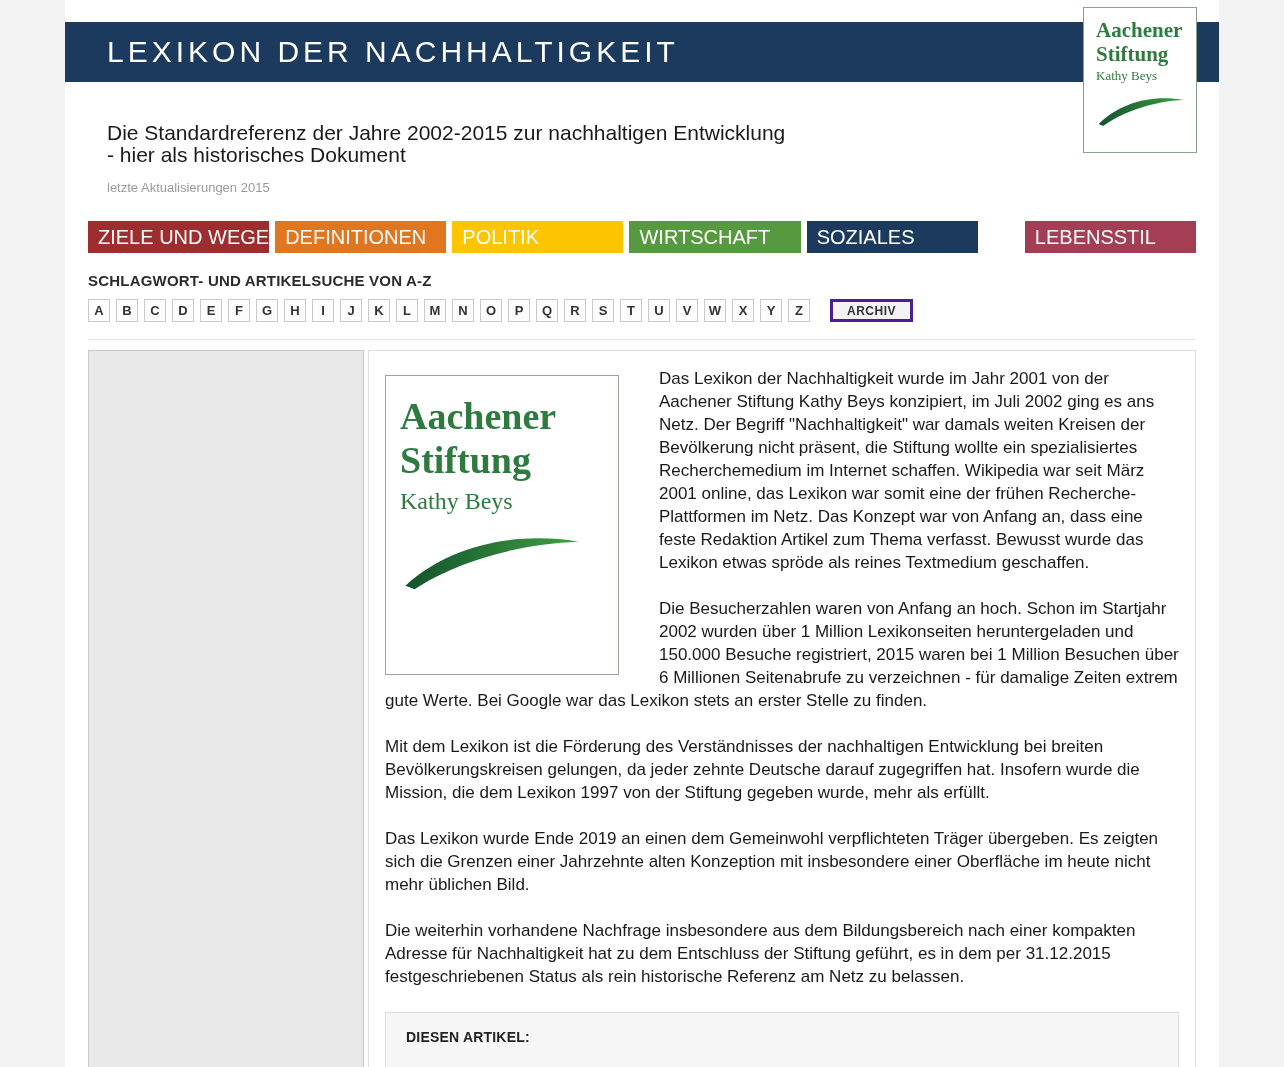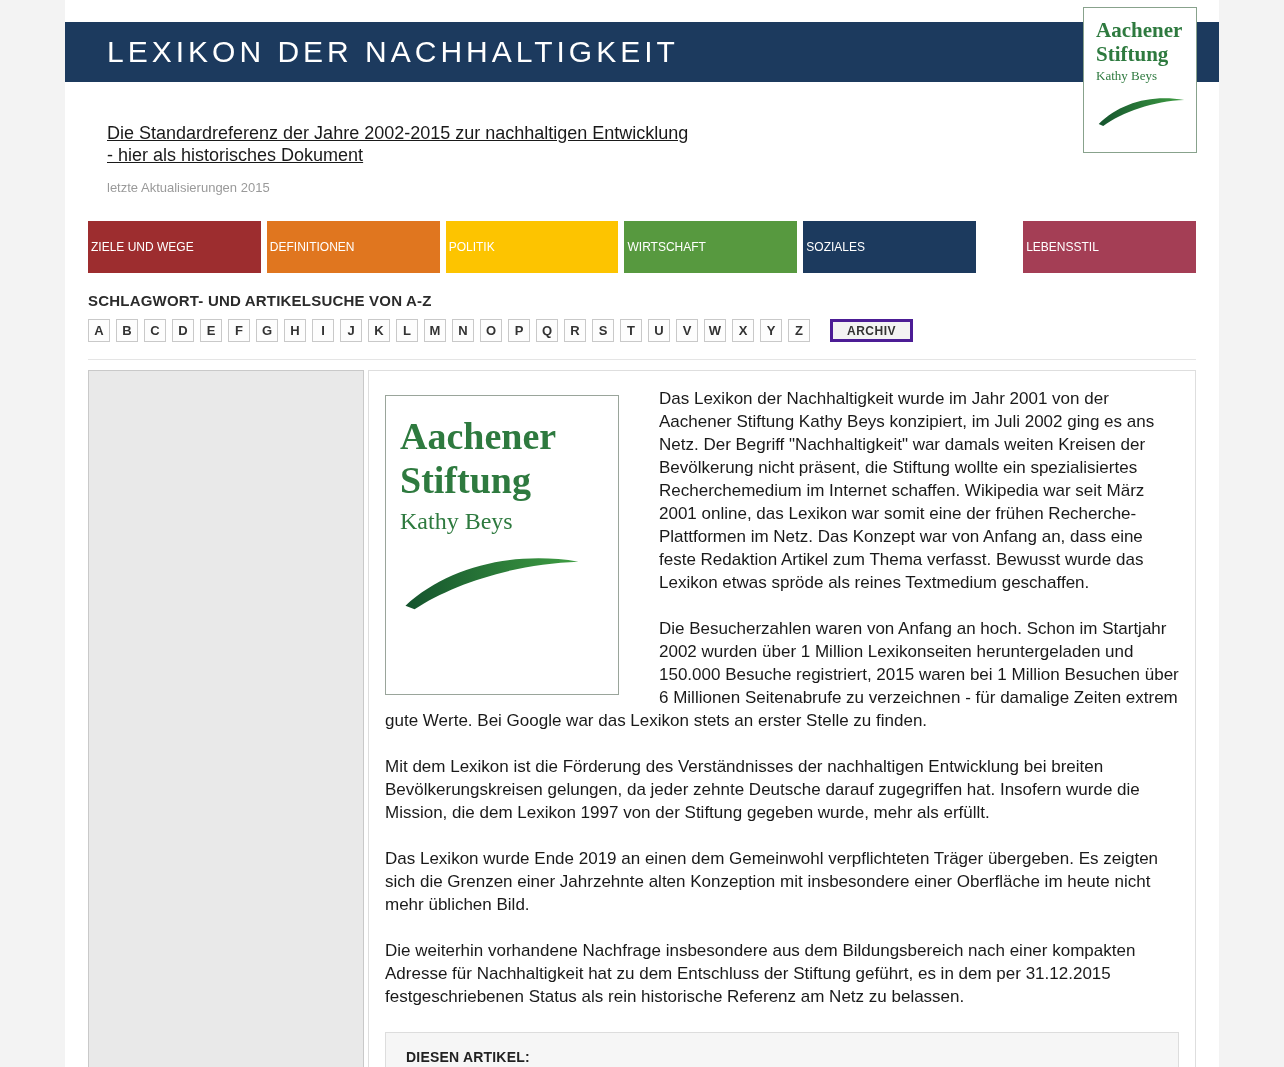--- a/index.html
+++ b/index.html
@@ -22,28 +22,28 @@
     background: #fff; border: 1px solid #88a28c; z-index: 5; cursor: pointer;
     padding: 10px 6px 6px 12px;
   }
   .logo-text { font-family: "Liberation Serif", serif; color: #2e7a3f; font-weight: bold; }
   .corner-logo .logo-l1, .corner-logo .logo-l2 { font-size: 21px; line-height: 24px; }
   .corner-logo .logo-l3 { font-size: 13px; font-weight: normal; margin-top: 2px; }
   .corner-logo .swoosh { width: 90px; height: 36px; margin-top: 8px; display: block; }
 
   
   .intro { padding: 40px 42px 0; }
-  .intro-line { font-size: 18px; line-height: 22px; text-decoration: underline; }
+  .intro-line { font-size: 21px; line-height: 22px; }
   .intro-updated { margin-top: 14px; font-size: 13px; color: #9a9a9a; }
 
   
   .main-nav { display: flex; gap: 6px; padding: 0 23px; margin-top: 26px; }
   .nav-btn {
-    flex: 1; height: 52px; display: flex; align-items: center; padding-left: 3px;
-    color: #fff; font-size: 12px; text-decoration: none; cursor: pointer; white-space: nowrap;
+    flex: 1; height: 32px; display: flex; align-items: center; padding-left: 10px;
+    color: #fff; font-size: 20px; text-decoration: none; cursor: pointer; white-space: nowrap;
   }
 
   
   .search-heading { margin: 19px 23px 10px; font-size: 15px; font-weight: bold; letter-spacing: 0.2px; color: #2b2b2b; }
   .letters { display: flex; gap: 6px; padding: 0 23px; align-items: center; }
   .letter {
     width: 22px; height: 23px; border: 1px solid #c9c9c9; background: #fdfdfd;
     display: flex; align-items: center; justify-content: center;
     font-size: 13px; font-weight: bold; color: #333; cursor: pointer; text-decoration: none;
   }

